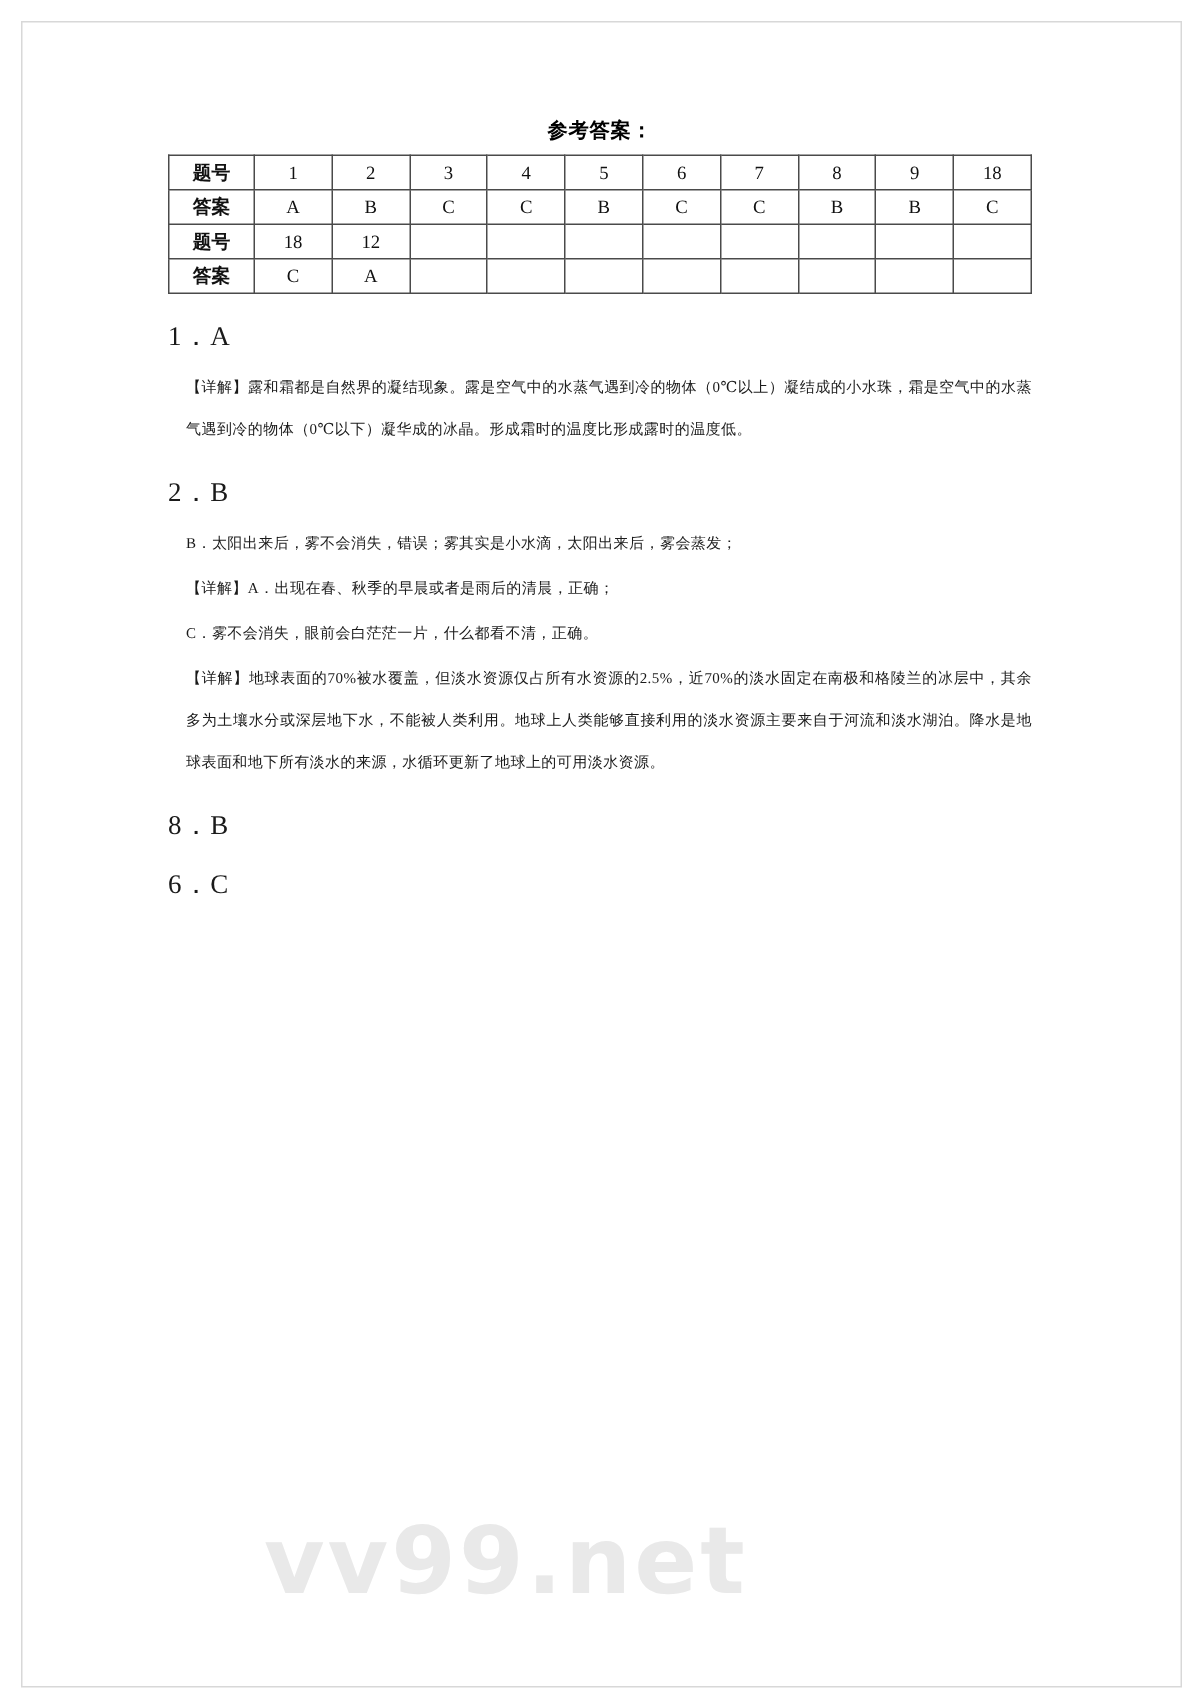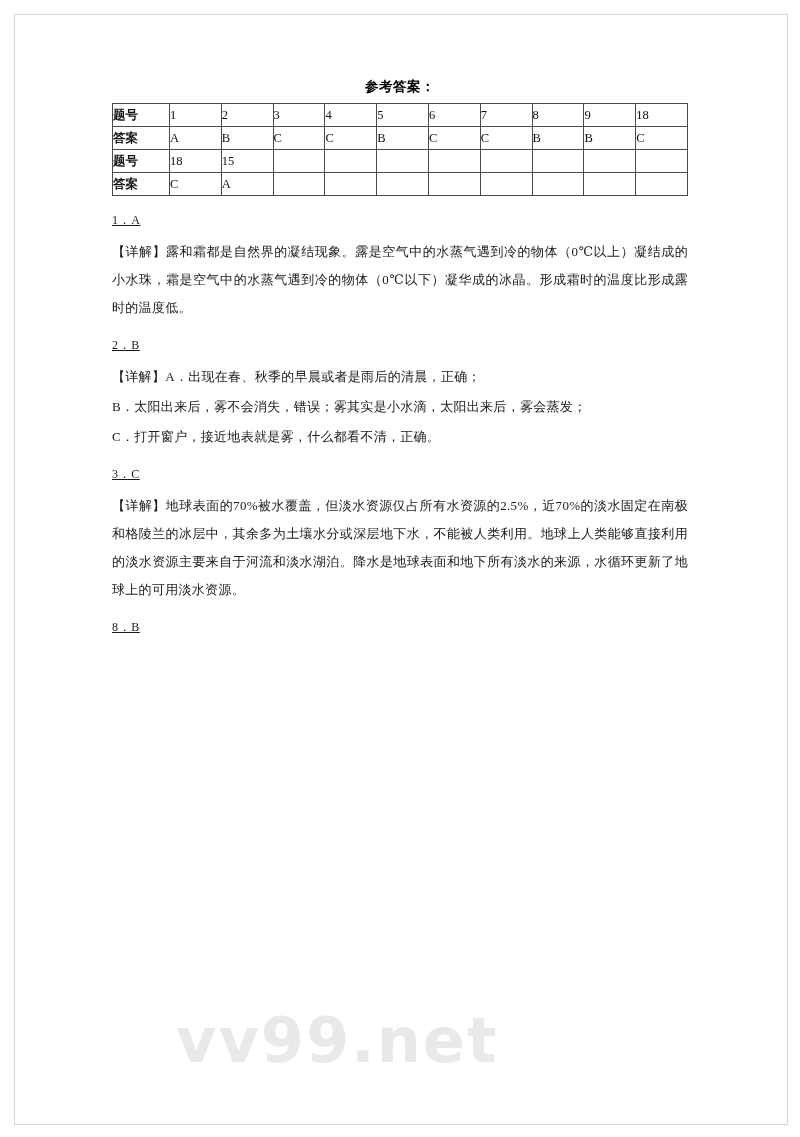--- a/index.html
+++ b/index.html
@@ -44,44 +44,44 @@
   }
   table.ans-table {
     border-collapse: collapse;
     width: 576px;
     margin: 0 auto 0 0;
     table-layout: fixed;
   }
   table.ans-table td {
     border: 1px solid #4a4a4a;
     height: 22px;
+    text-align: center;
     vertical-align: middle;
     font-size: 12.5px;
     color: #111;
     padding: 0;
   }
   table.ans-table td.lbl {
     font-weight: bold;
     width: 56px;
     font-size: 12.5px;
   }
   .section {
     margin-top: 16px;
   }
   .q-head {
-    font-size: 12px;
+    font-size: 18px;
     margin: 15px 0 9px 0;
     letter-spacing: 0.6px;
-    text-decoration: underline;
   }
   .q-body {
-    font-size: 13px;
+    font-size: 10px;
     line-height: 28px;
     text-align: justify;
-    margin: 0 0 2px 0;
+    margin: 0 0 2px 12px;
     letter-spacing: 0.3px;
   }
   .watermark {
     position: absolute;
     left: 176px;
     top: 1004px;
     font-family: "DejaVu Sans", "Liberation Sans", sans-serif;
     font-size: 62px;
     font-weight: bold;
     color: #e9e9e9;
@@ -122,21 +122,21 @@
         <td>B</td>
         <td>C</td>
         <td>C</td>
         <td>B</td>
         <td>B</td>
         <td>C</td>
       </tr>
       <tr>
         <td class="lbl">题号</td>
         <td>18</td>
-        <td>15</td>
+        <td>12</td>
         <td></td>
         <td></td>
         <td></td>
         <td></td>
         <td></td>
         <td></td>
         <td></td>
         <td></td>
       </tr>
       <tr>
@@ -157,36 +157,36 @@
 
   <div class="section">
 
     <div>
       <div class="q-head">1．A</div>
       <p class="q-body">【详解】露和霜都是自然界的凝结现象。露是空气中的水蒸气遇到冷的物体（0℃以上）凝结成的小水珠，霜是空气中的水蒸气遇到冷的物体（0℃以下）凝华成的冰晶。形成霜时的温度比形成露时的温度低。</p>
     </div>
 
     <div>
       <div class="q-head">2．B</div>
+      <p class="q-body">B．太阳出来后，雾不会消失，错误；雾其实是小水滴，太阳出来后，雾会蒸发；</p>
       <p class="q-body">【详解】A．出现在春、秋季的早晨或者是雨后的清晨，正确；</p>
-      <p class="q-body">B．太阳出来后，雾不会消失，错误；雾其实是小水滴，太阳出来后，雾会蒸发；</p>
-      <p class="q-body">C．打开窗户，接近地表就是雾，什么都看不清，正确。</p>
+      <p class="q-body">C．雾不会消失，眼前会白茫茫一片，什么都看不清，正确。</p>
     </div>
 
     <div>
-      <div class="q-head">3．C</div>
     </div>
 
     <div>
       <p class="q-body">【详解】地球表面的70%被水覆盖，但淡水资源仅占所有水资源的2.5%，近70%的淡水固定在南极和格陵兰的冰层中，其余多为土壤水分或深层地下水，不能被人类利用。地球上人类能够直接利用的淡水资源主要来自于河流和淡水湖泊。降水是地球表面和地下所有淡水的来源，水循环更新了地球上的可用淡水资源。</p>
     </div>
 
     <div>
       <div class="q-head">8．B</div>
     </div>
 
     <div>
+      <div class="q-head">6．C</div>
     </div>
 
   </div>
 
   <div class="watermark">vv99.net</div>
 </div>
 
 </body></html>

